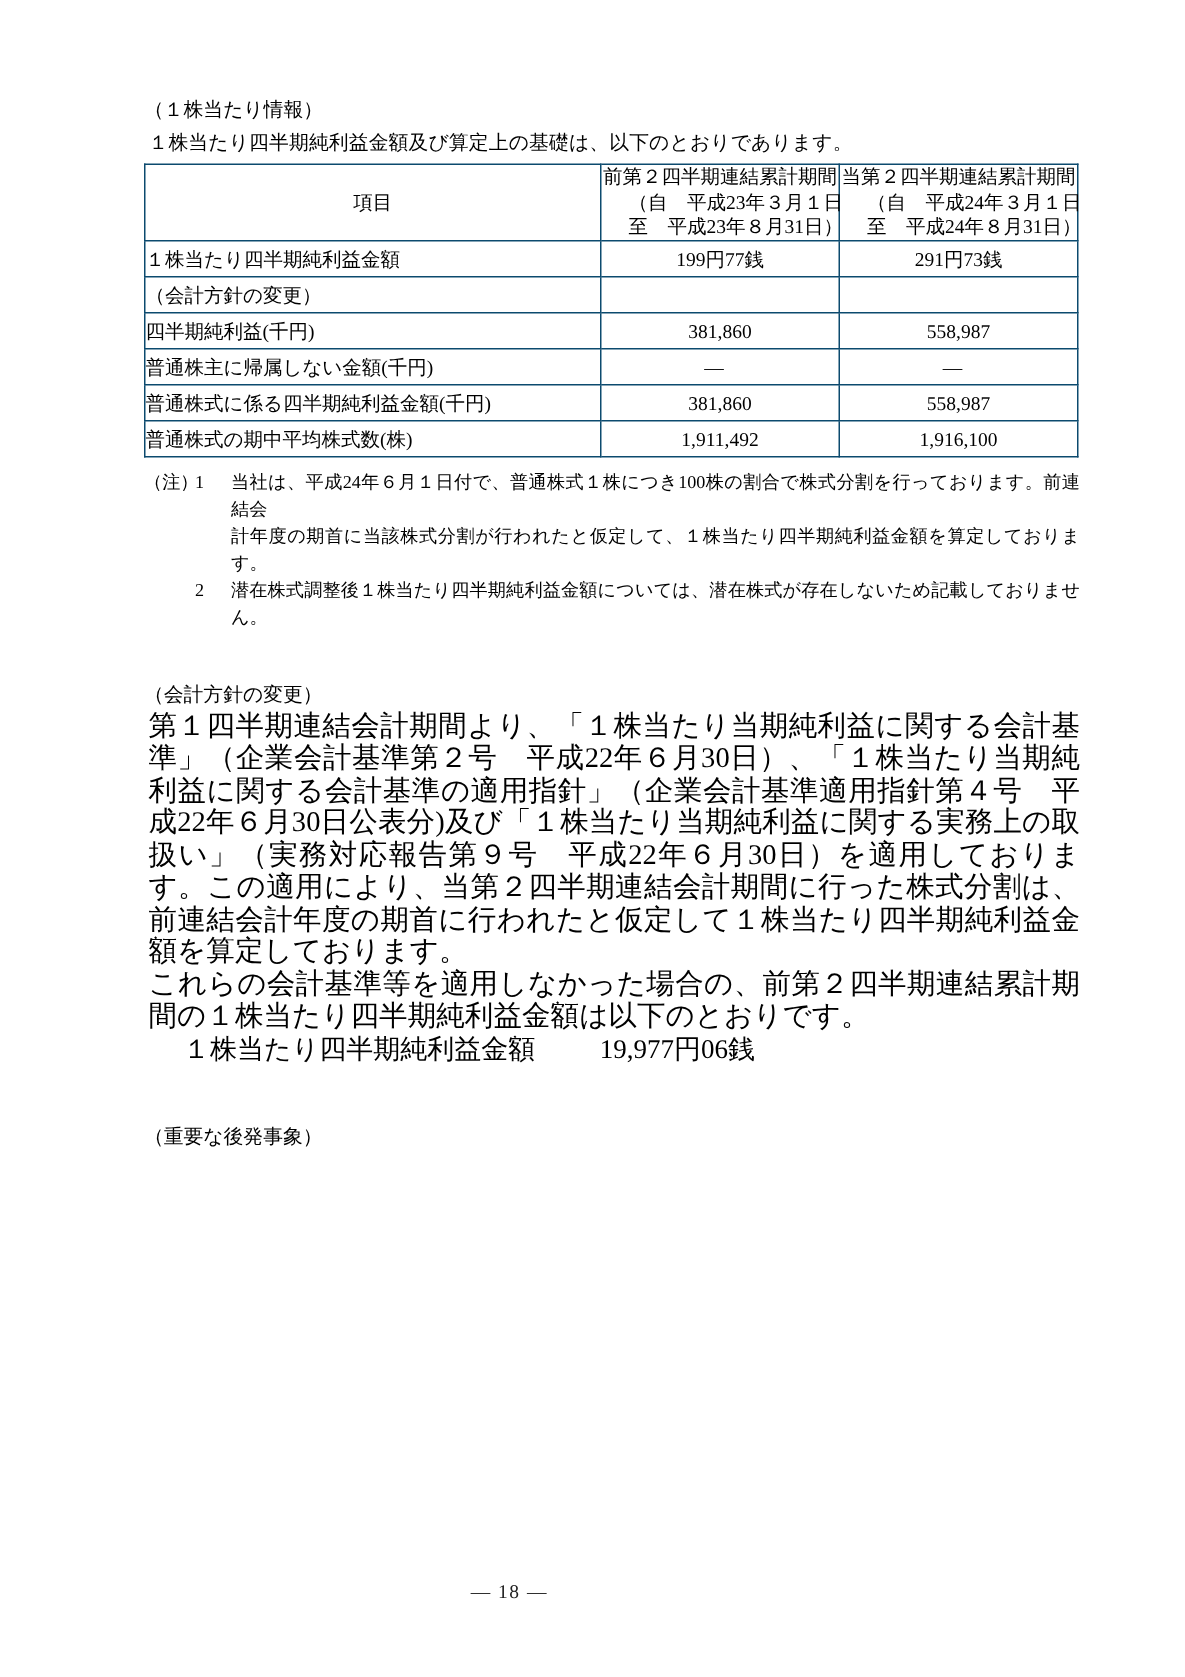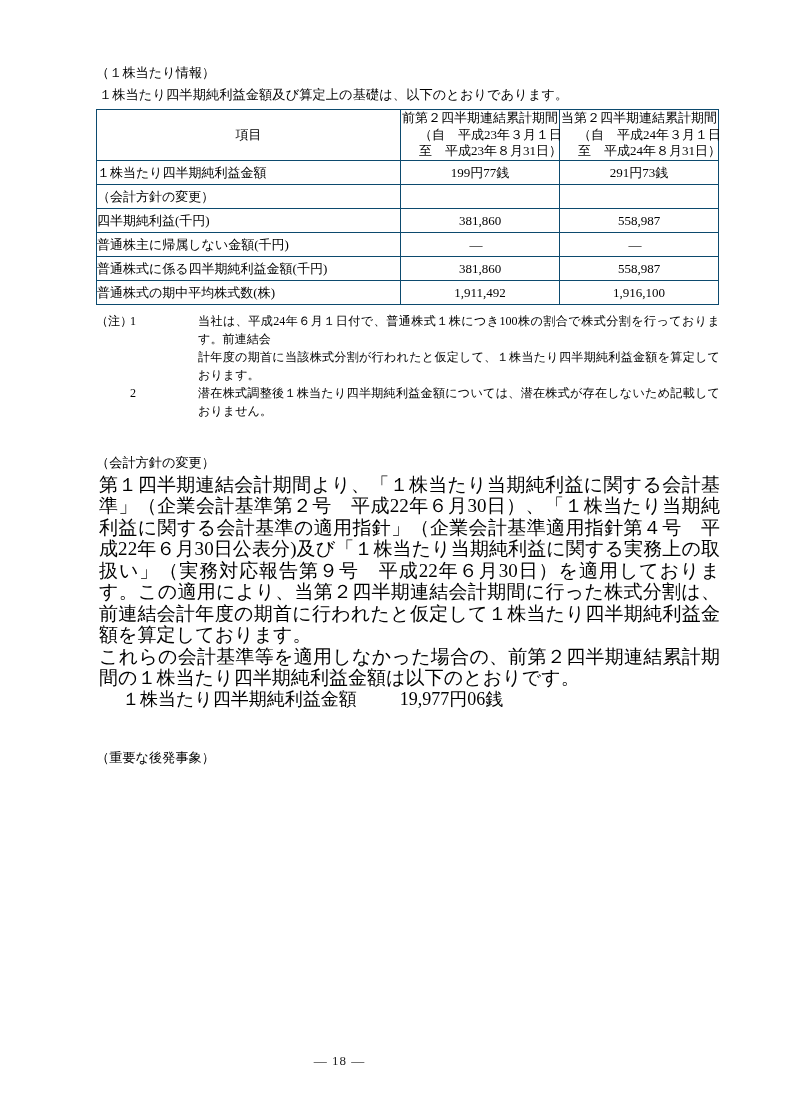--- a/index.html
+++ b/index.html
@@ -113,21 +113,21 @@
     width: 24px;
     flex: 0 0 24px;
     text-align: left;
     white-space: nowrap;
   }
   .note-body {
     flex: 1 1 auto;
     text-align: justify;
     text-justify: inter-character;
   }
-  .note-body .nb-line { display: block; margin-left: 44px; }
+  .note-body .nb-line { display: block; }
 
   
   .block-gap-lg { height: 32px; }
   .block-gap-md { height: 25px; }
   .block-gap-sm { height: 12px; }
 
   .amount-line {
     font-size: 18px;
     line-height: 21.5px;
     white-space: nowrap;

